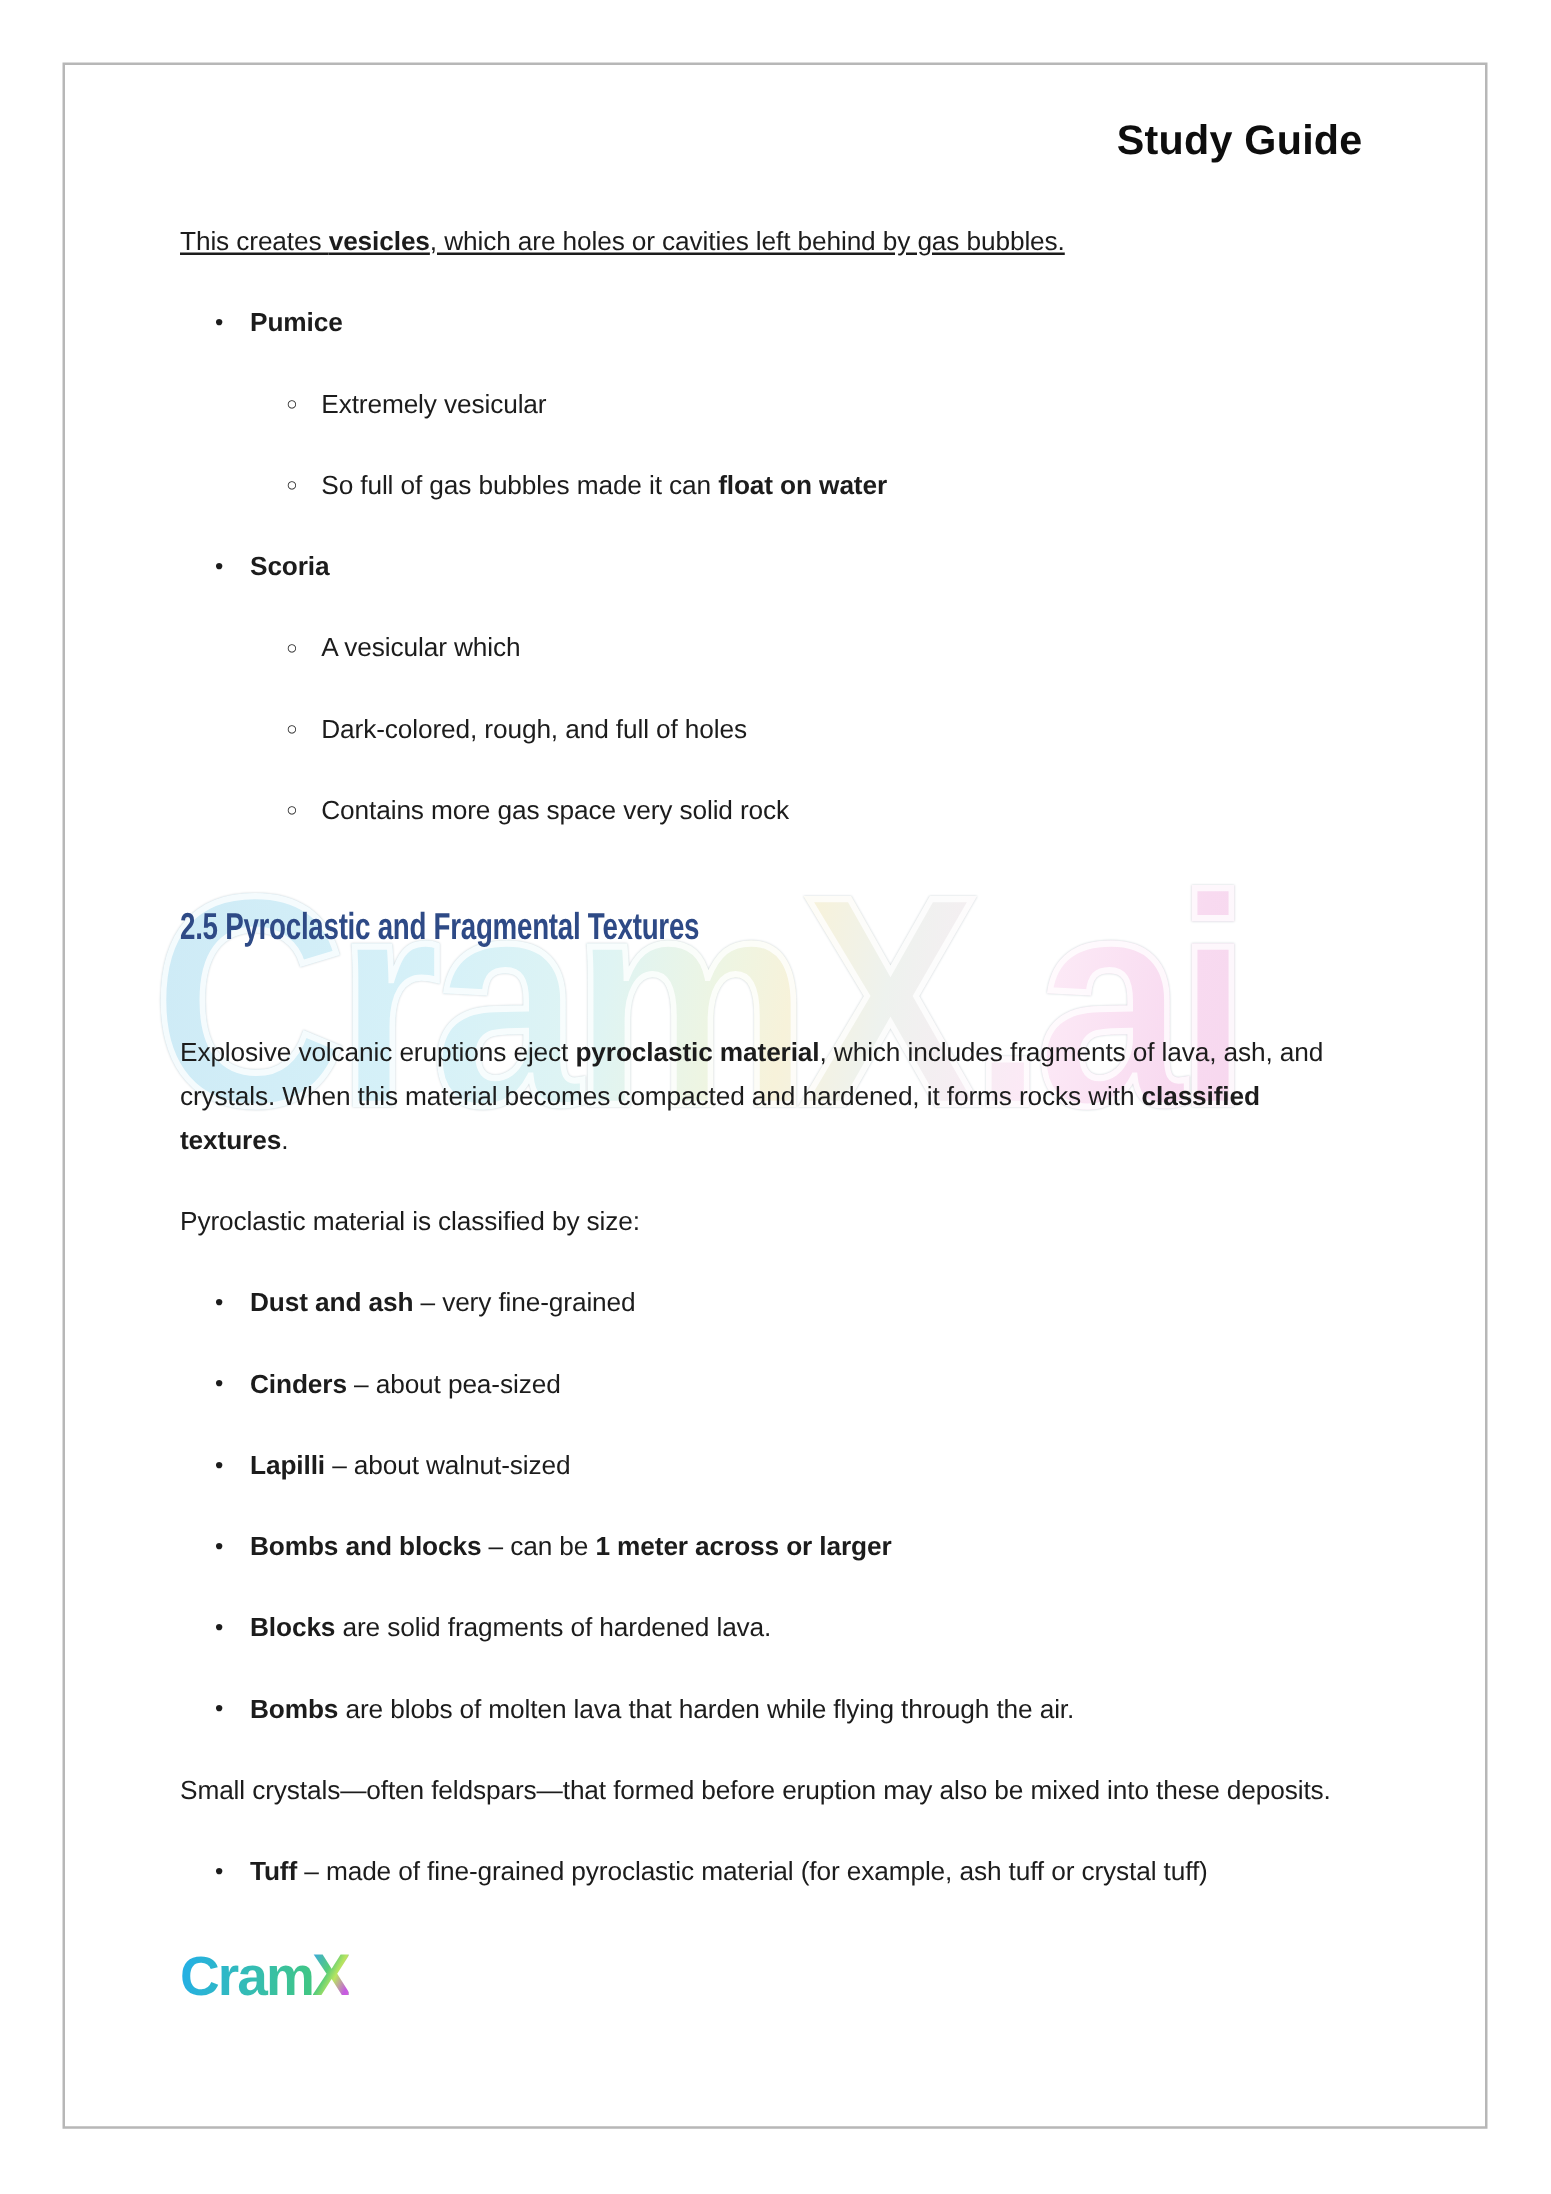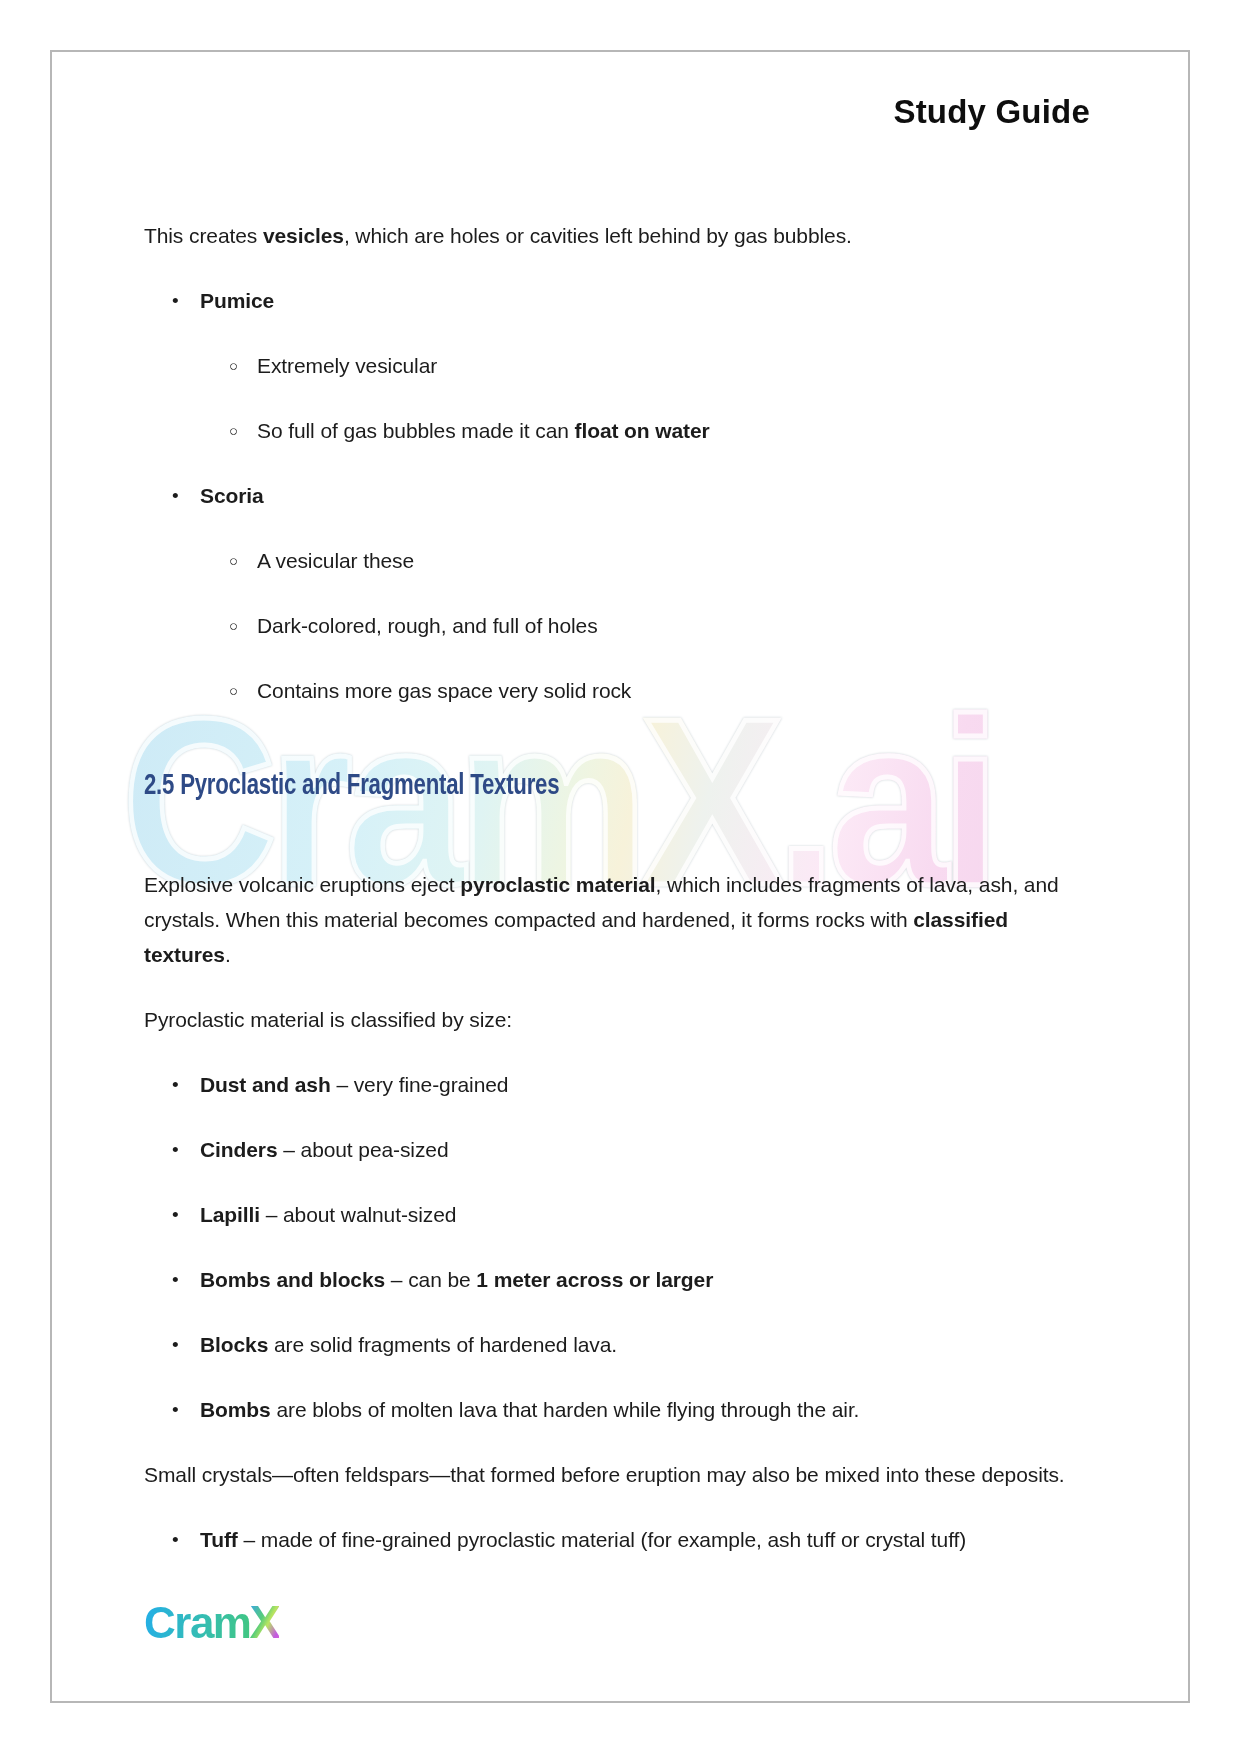--- a/index.html
+++ b/index.html
@@ -58,21 +58,21 @@
     color:#0e0e0e;
     letter-spacing:0.2px;
   }
   p, .li {
     font-size:21px;
     line-height:35px;
     margin:0 0 30px 0;
     letter-spacing:-0.1px;
     white-space:nowrap;
   }
-  .intro { margin-top:87px; }
+  .intro { margin-top:45px;text-decoration:underline; }
   .b { font-weight:bold; }
   .li { display:flex; align-items:flex-start; }
   .li1 { padding-left:28px; }
   .li2 { padding-left:85px; }
   .marker { flex:none; width:28px; line-height:35px; }
   .m1 { font-size:19px; }
   .m2 { font-size:15px; }
   .heading {
     margin:55px 0 60px 0;
     line-height:42px;
@@ -134,21 +134,21 @@
       <span><span>So full of gas bubbles made it can </span><span class="b">float on water</span></span>
     </div>
 
     <div class="li li1">
       <span class="marker m1">•</span>
       <span class="b">Scoria</span>
     </div>
 
     <div class="li li2">
       <span class="marker m2">○</span>
-      <span>A vesicular these</span>
+      <span>A vesicular which</span>
     </div>
 
     <div class="li li2">
       <span class="marker m2">○</span>
       <span>Dark-colored, rough, and full of holes</span>
     </div>
 
     <div class="li li2">
       <span class="marker m2">○</span>
       <span>Contains more gas space very solid rock</span>

